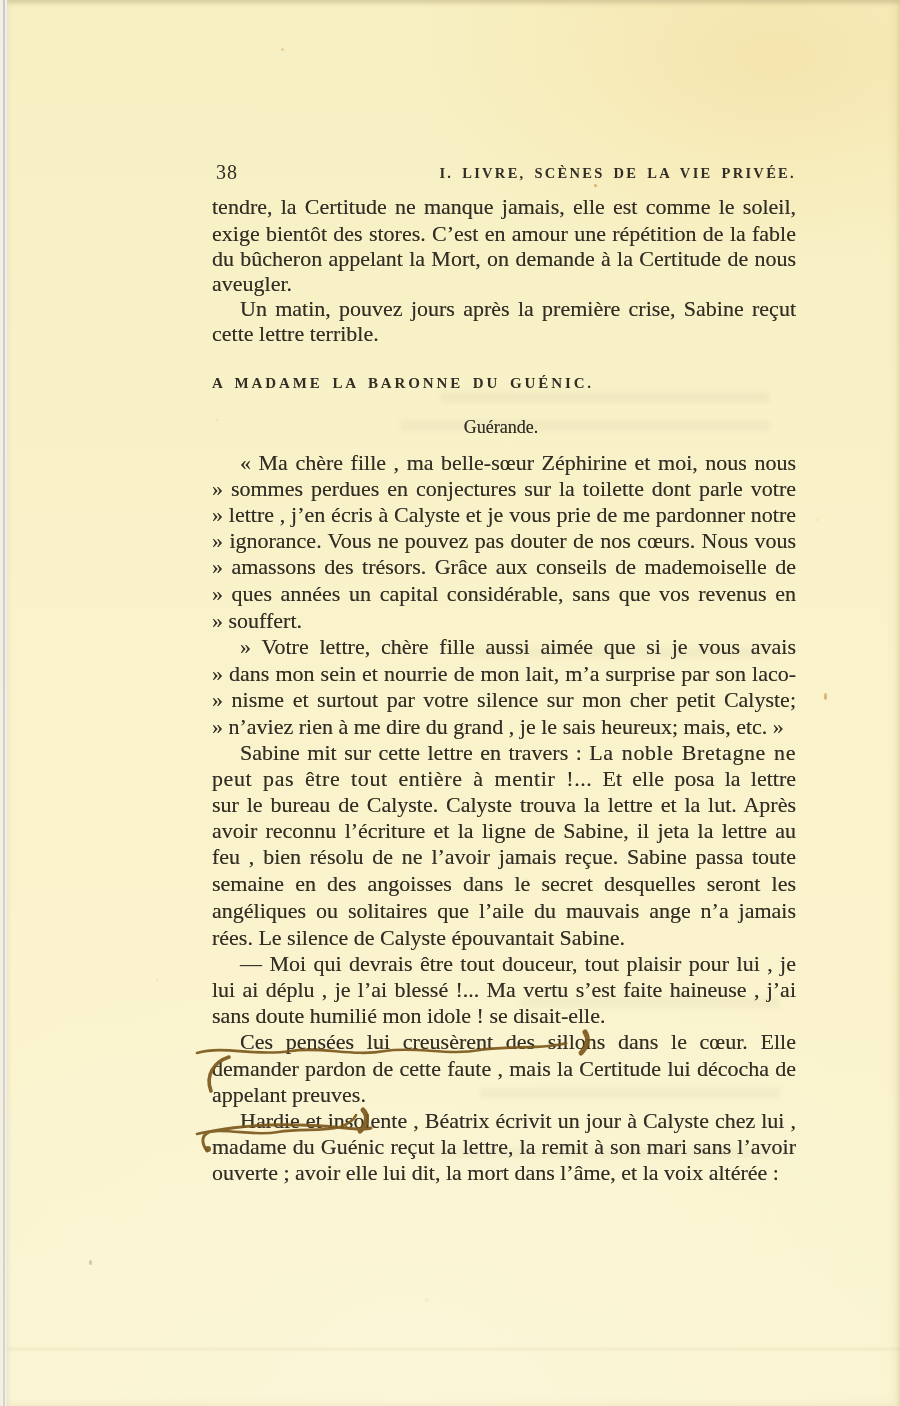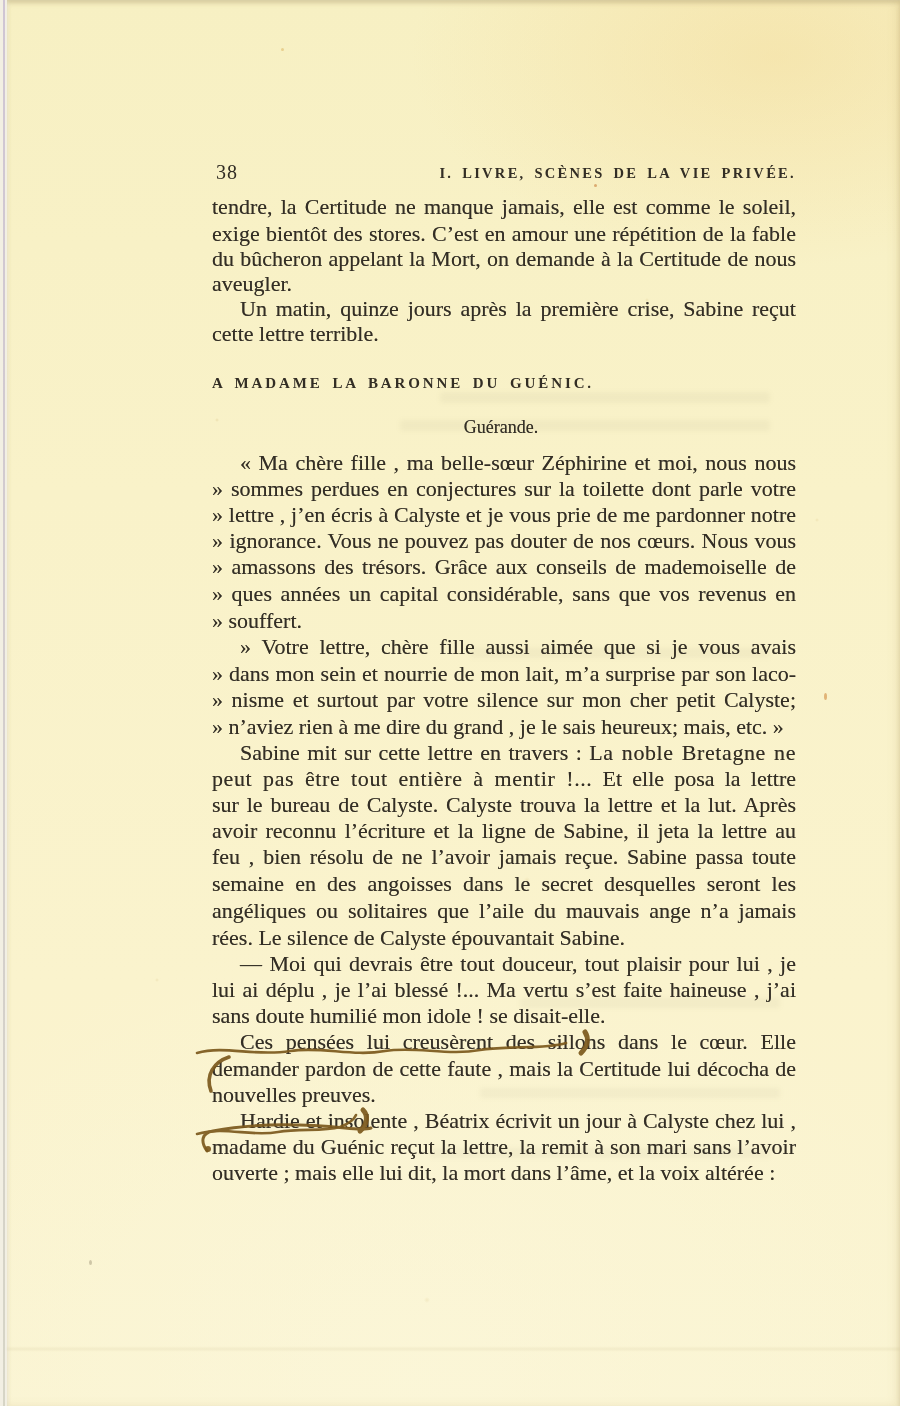--- a/index.html
+++ b/index.html
@@ -102,21 +102,21 @@
 <div class="header-row ink">
   <span class="pagenum">38</span>
   <div class="running-title">I. LIVRE, SCÈNES DE LA VIE PRIVÉE.</div>
 </div>
 
 <div id="block1" class="textcol ink">
     <div class="tline">tendre, la Certitude ne manque jamais, elle est comme le soleil, elle</div>
     <div class="tline">exige bientôt des stores. C’est en amour une répétition de la fable</div>
     <div class="tline">du bûcheron appelant la Mort, on demande à la Certitude de nous</div>
     <div class="tline last">aveugler.</div>
-    <div class="tline indent">Un matin, quinze jours après la première crise, Sabine reçut</div>
+    <div class="tline indent">Un matin, pouvez jours après la première crise, Sabine reçut</div>
     <div class="tline last">cette lettre terrible.</div>
   </div>
 
 <div class="letter-heading ink">A MADAME LA BARONNE DU GUÉNIC.</div>
 <div class="letter-dateline ink">Guérande.</div>
 
 <div id="block2" class="textcol ink">
     <div class="tline indent">« Ma chère fille , ma belle-sœur Zéphirine et moi, nous nous</div>
     <div class="tline">» sommes perdues en conjectures sur la toilette dont parle votre</div>
     <div class="tline">» lettre , j’en écris à Calyste et je vous prie de me pardonner notre</div>
@@ -134,24 +134,24 @@
     <div class="tline">avoir reconnu l’écriture et la ligne de Sabine, il jeta la lettre au</div>
     <div class="tline">feu , bien résolu de ne l’avoir jamais reçue. Sabine passa toute une</div>
     <div class="tline">semaine en des angoisses dans le secret desquelles seront les âmes</div>
     <div class="tline">angéliques ou solitaires que l’aile du mauvais ange n’a jamais effleu-</div>
     <div class="tline last">rées. Le silence de Calyste épouvantait Sabine.</div>
     <div class="tline indent">— Moi qui devrais être tout douceur, tout plaisir pour lui , je</div>
     <div class="tline">lui ai déplu , je l’ai blessé !... Ma vertu s’est faite haineuse , j’ai</div>
     <div class="tline last">sans doute humilié mon idole ! se disait-elle.</div>
     <div class="tline indent">Ces pensées lui creusèrent des sillons dans le cœur. Elle voulait</div>
     <div class="tline">demander pardon de cette faute , mais la Certitude lui décocha de</div>
-    <div class="tline last">nouvelles preuves.</div>
+    <div class="tline last">appelant preuves.</div>
     <div class="tline indent">Hardie et insolente , Béatrix écrivit un jour à Calyste chez lui ,</div>
     <div class="tline">madame du Guénic reçut la lettre, la remit à son mari sans l’avoir</div>
-    <div class="tline last">ouverte ; mais elle lui dit, la mort dans l’âme, et la voix altérée :</div>
+    <div class="tline last">ouverte ; avoir elle lui dit, la mort dans l’âme, et la voix altérée :</div>
   </div>
 
 <svg class="ann-svg" width="900" height="1406" viewBox="0 0 900 1406">
   <g stroke="#7c591d" fill="none" stroke-linecap="round" opacity="0.92">
 
     <path stroke-width="2.6" d="M197,1053 C225,1045 255,1057 290,1051 C322,1046 352,1057 385,1051 C415,1046 448,1056 480,1050 C510,1045 543,1050 566,1043"></path>
     <path stroke-width="5" d="M585,1032 c4,6 3,14 -4,21"></path>
 
     <path stroke-width="3.6" d="M229,1057 C214,1062 205,1075 211,1091"></path>
 

